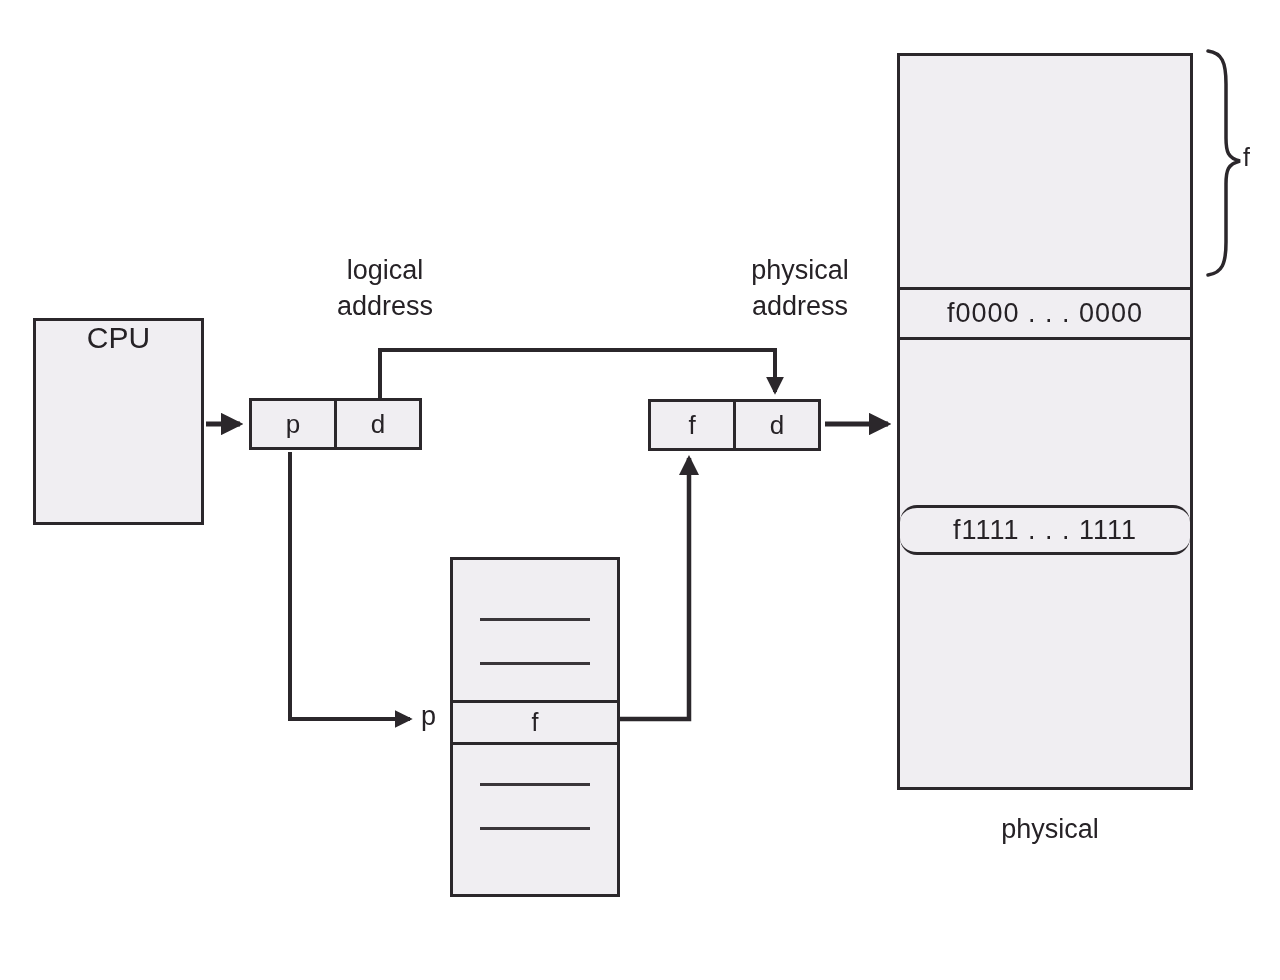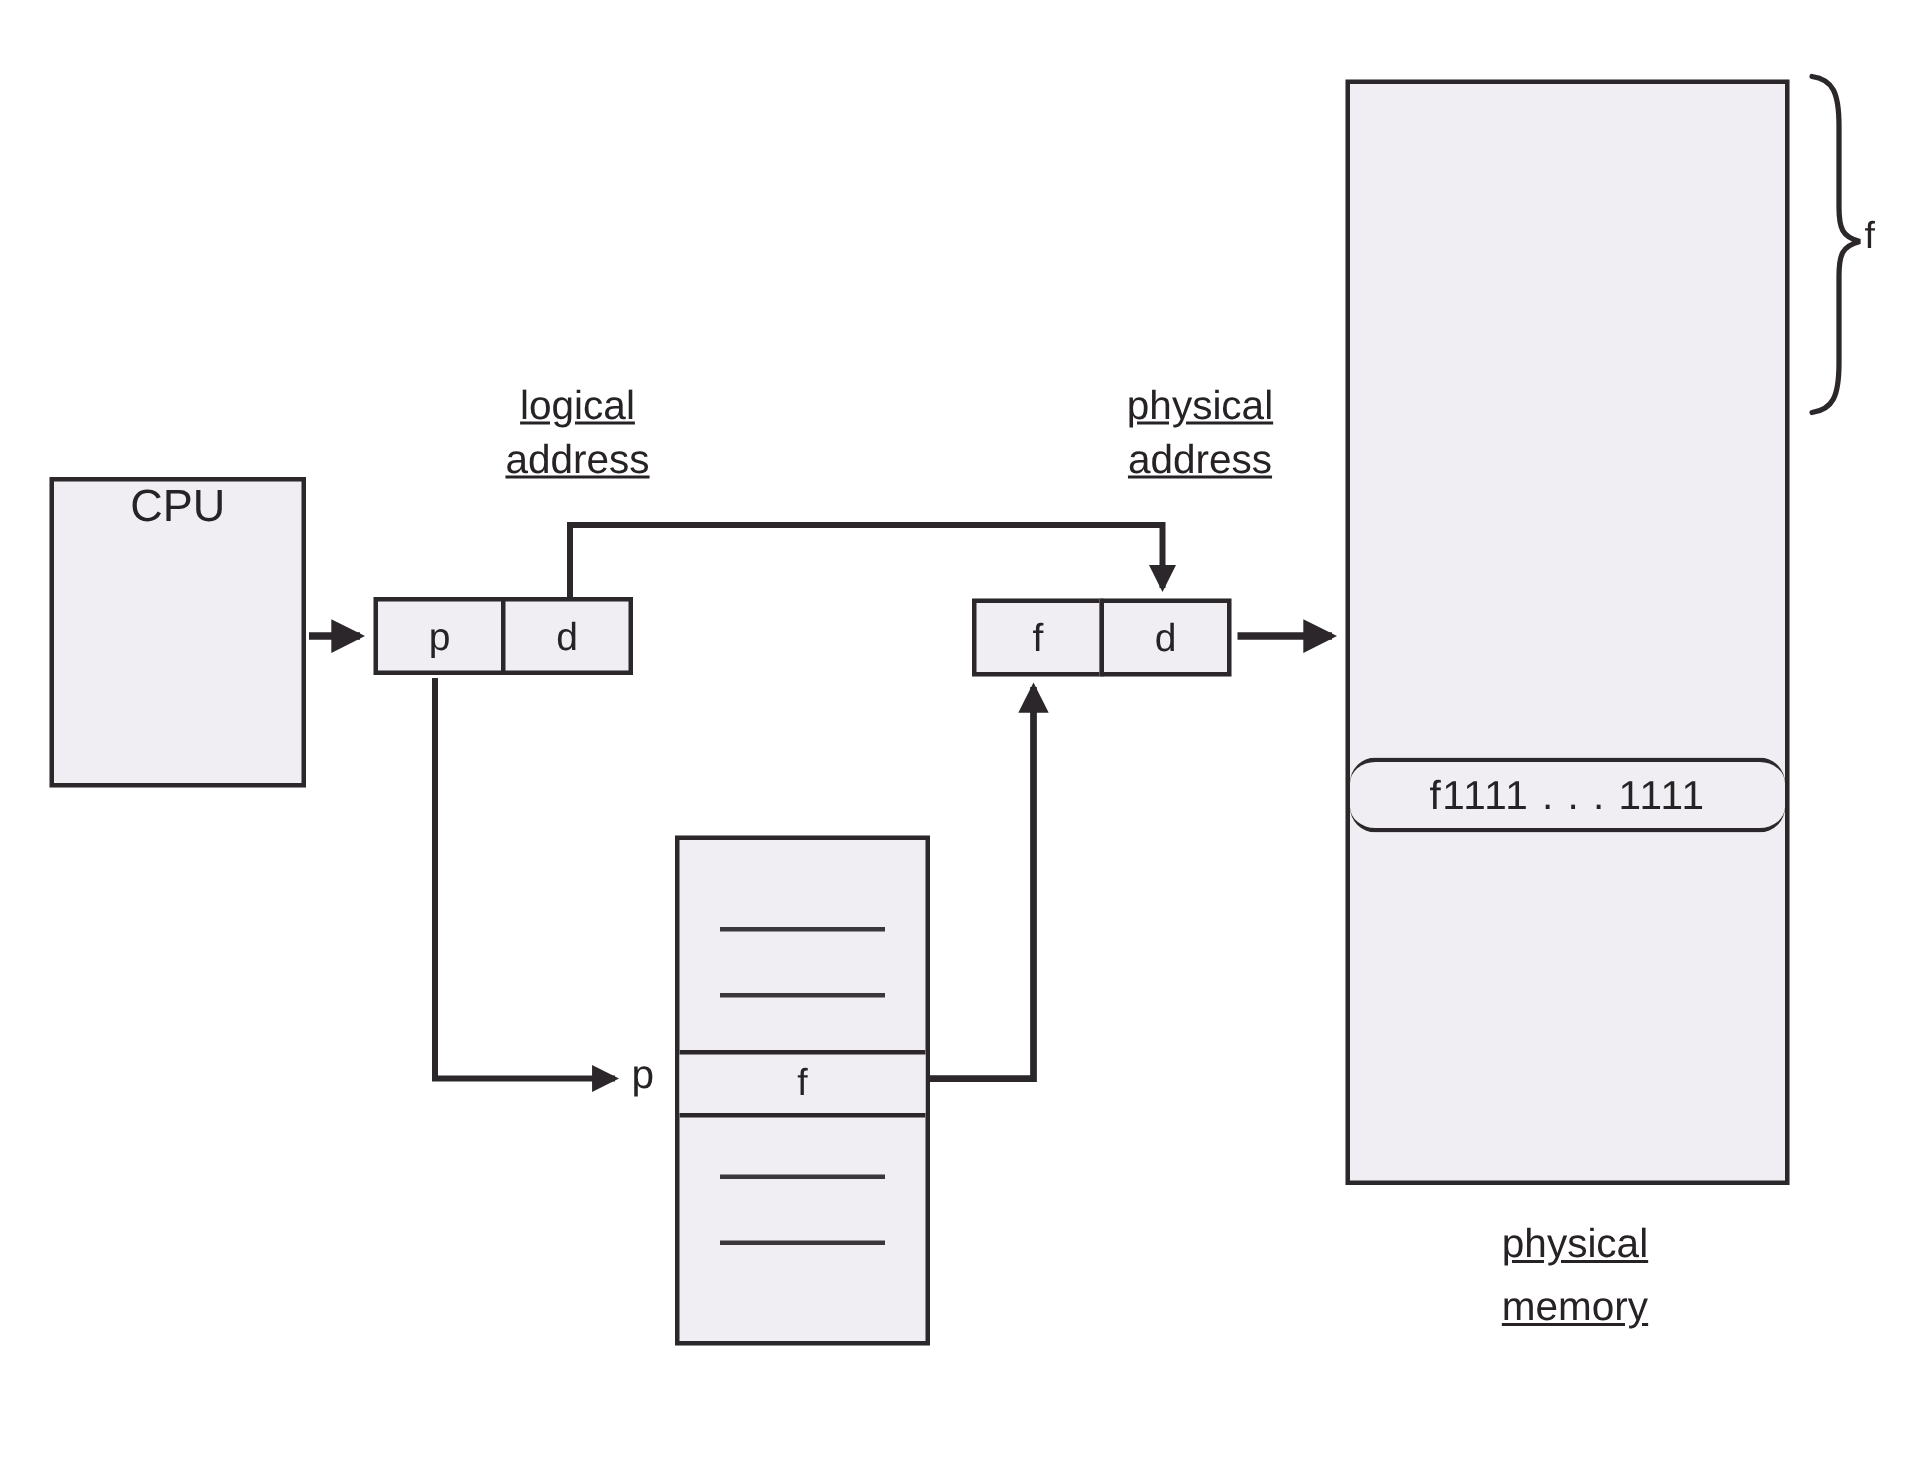--- a/index.html
+++ b/index.html
@@ -47,21 +47,20 @@
     width: 88px; height: 52px;
     display: flex; align-items: center; justify-content: center;
     font-size: 26px;
   }
   .cell + .cell { margin-left: -3px; }
   .caption {
     position: absolute;
     text-align: center;
     font-size: 27px;
     line-height: 36px;
-    text-decoration: underline;
   }
   .cap-logical   { left: 300px; top: 252px; width: 170px; }
   .cap-physical  { left: 715px; top: 252px; width: 170px; }
   .cap-pagetable { left: 430px; top: 911px; width: 170px; }
   .cap-memory    { left: 955px; top: 808px; width: 190px; line-height: 42px; }
   .pagetable {
     left: 450px; top: 557px;
     width: 170px; height: 340px;
   }
   .pt-row {
@@ -170,25 +169,27 @@
       <span>f</span>
     </div>
     <div class="entry-line" style="top:223px"></div>
     <div class="entry-line" style="top:267px"></div>
   </div>
 
   <div class="float-label label-p">p</div>
 
 
   <div class="box memory">
+    <div class="mem-row mem-row-1">
+      <span>f0000 . . . 0000</span>
+    </div>
     <div class="mem-row mem-row-3">
       <span>f1111 . . . 1111</span>
     </div>
   </div>
 
   <div class="float-label label-f">f</div>
 
   <div class="caption cap-memory">
     <div>physical</div>
-    <div>memory</div>
   </div>
 
 </div>
 
 </body></html>

